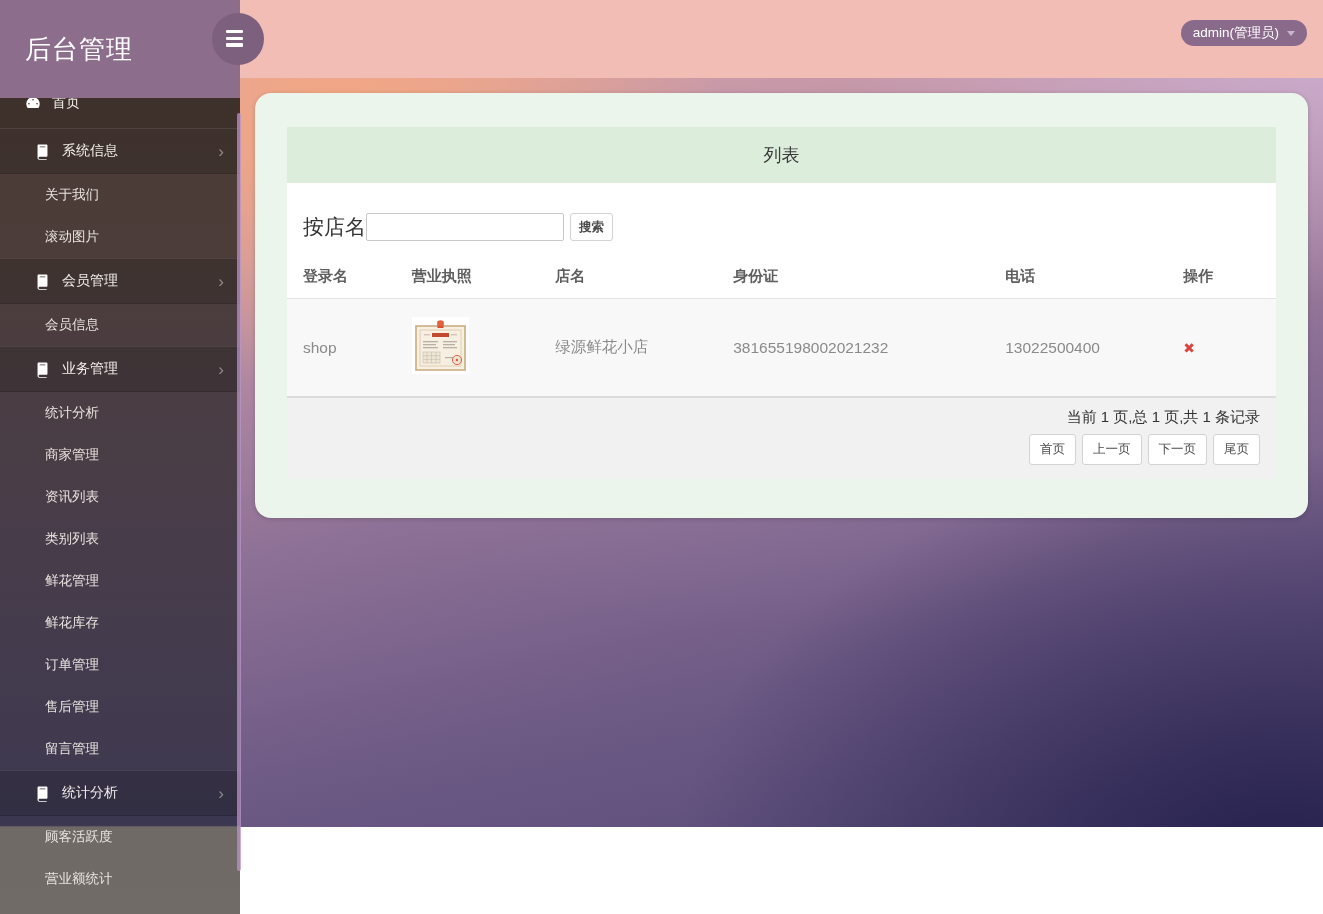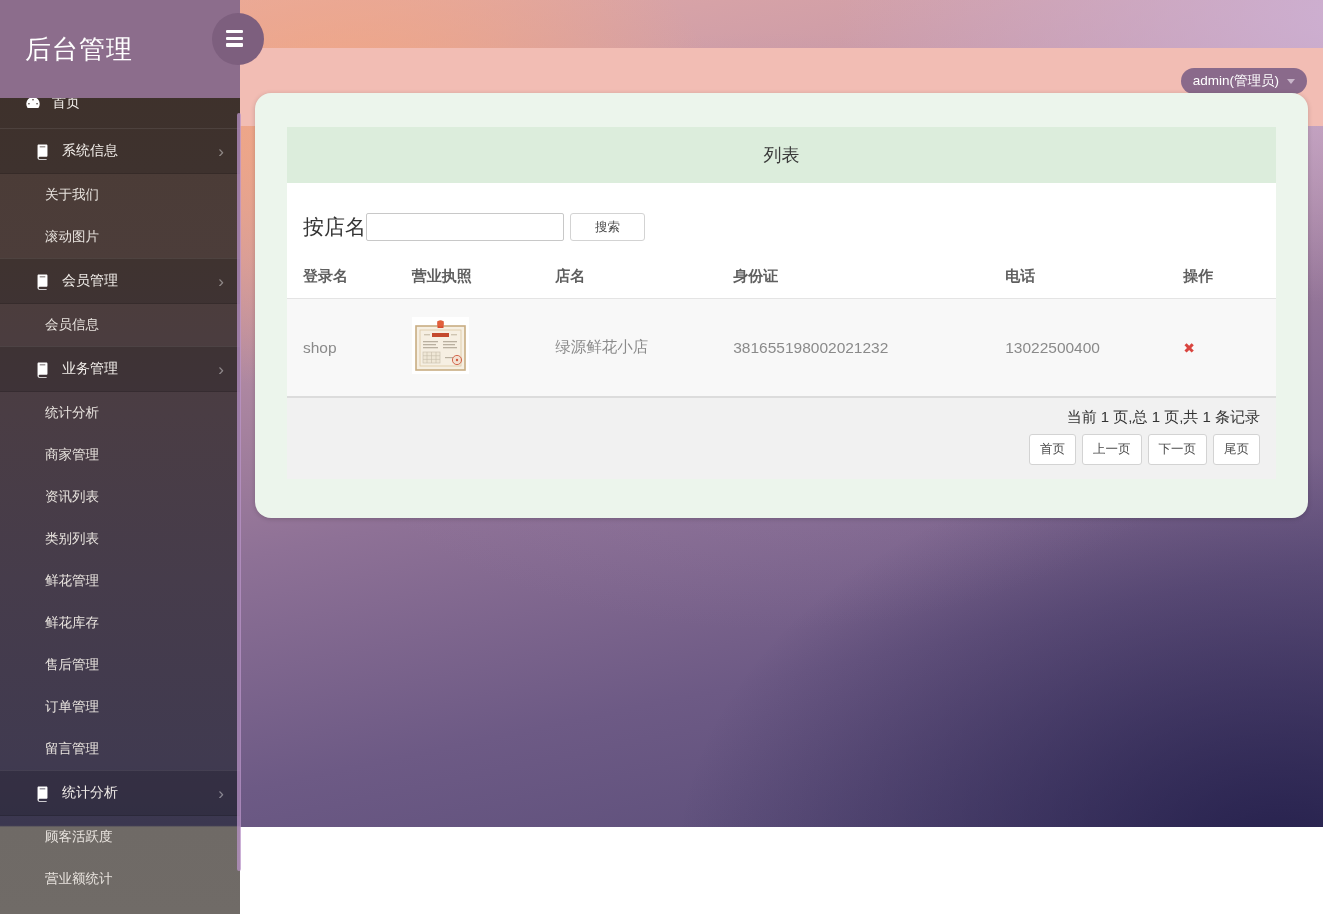--- a/index.html
+++ b/index.html
@@ -18,21 +18,20 @@
       radial-gradient(900px 480px at 104% 2%, rgba(206,178,214,0.95) 0%, rgba(206,178,214,0) 60%),
       radial-gradient(760px 460px at 58% 40%, rgba(152,126,166,0.50) 0%, rgba(152,126,166,0) 65%),
       radial-gradient(980px 680px at 97% 105%, rgba(30,26,70,0.88) 0%, rgba(30,26,70,0) 62%),
       linear-gradient(168deg, #e8ada5 0%, #c497a9 28%, #8e7196 55%, #6d5a85 76%, #554a76 100%);
   }
 
   
   .topbar {
     position:absolute; top:0; left:240px; right:0; height:78px; z-index:1;
     background:#f2bdb4;
-    margin-top:48px;
   }
   .user-pill {
     position:absolute; top:20px; right:16px; height:26px;
     display:flex; align-items:center; padding:0 12px;
     background:#8a6a8b; border-radius:13px; cursor:pointer;
   }
   .user-pill span.lbl { color:#ffffff; font-size:13.5px; }
   .caret-down {
     width:0; height:0; margin-left:8px;
     border-left:4.5px solid transparent; border-right:4.5px solid transparent;
@@ -87,21 +86,21 @@
   .search-row .search-label { font-size:21px; color:#333333; }
   .search-input {
     width:198px; height:28px; border:1px solid #c8c8c8; border-radius:2px;
     font-size:14px; padding:0 6px; outline:none; background:#fff;
   }
   .btn {
     background:#ffffff; border:1px solid #d3d3d3; border-radius:3px;
     font-size:12.5px; color:#4a4a4a; cursor:pointer;
     font-family:"Liberation Sans","DejaVu Sans",sans-serif;
   }
-  .search-btn { height:28px; padding:0 24px; margin-left:6px; }
+  .search-btn { height:28px; padding:0 8px; margin-left:6px;font-weight:bold; }
 
   table.list { width:100%; border-collapse:collapse; table-layout:fixed; }
   table.list th {
     text-align:left; padding:12px 16px; background:#ffffff;
     font-size:15px; font-weight:bold; color:#5f5f5f;
     border-bottom:1px solid #e4e4e4;
   }
   table.list td {
     padding:18px 16px; background:#f8f8f8; vertical-align:middle;
     font-size:15.5px; color:#8a8a8a; border-bottom:2px solid #dcdcdc;
@@ -198,24 +197,24 @@
   <div class="nav-item nav-sub">
       <span>类别列表</span>
     </div>
   <div class="nav-item nav-sub">
       <span>鲜花管理</span>
     </div>
   <div class="nav-item nav-sub">
       <span>鲜花库存</span>
     </div>
   <div class="nav-item nav-sub">
+      <span>订单管理</span>
+    </div>
+  <div class="nav-item nav-sub">
       <span>售后管理</span>
-    </div>
-  <div class="nav-item nav-sub">
-      <span>订单管理</span>
     </div>
   <div class="nav-item nav-sub">
       <span>留言管理</span>
     </div>
 
   <div class="nav-item nav-section">
     <span class="ico">
       <svg viewBox="0 0 24 24" width="17" height="17">
           <path fill="#ffffff" d="M6.5 2h11c.8 0 1.5.7 1.5 1.5V18c0 .8-.7 1.5-1.5 1.5H8a1.5 1.5 0 0 0 0 3h9.5c.3 0 .5.2.5.5s-.2.5-.5.5H7.5A2.5 2.5 0 0 1 5 21V3.5C5 2.7 5.7 2 6.5 2zm2 3c-.3 0-.5.2-.5.5s.2.5.5.5h7c.3 0 .5-.2.5-.5S15.8 5 15.5 5h-7z"></path>
         </svg>

